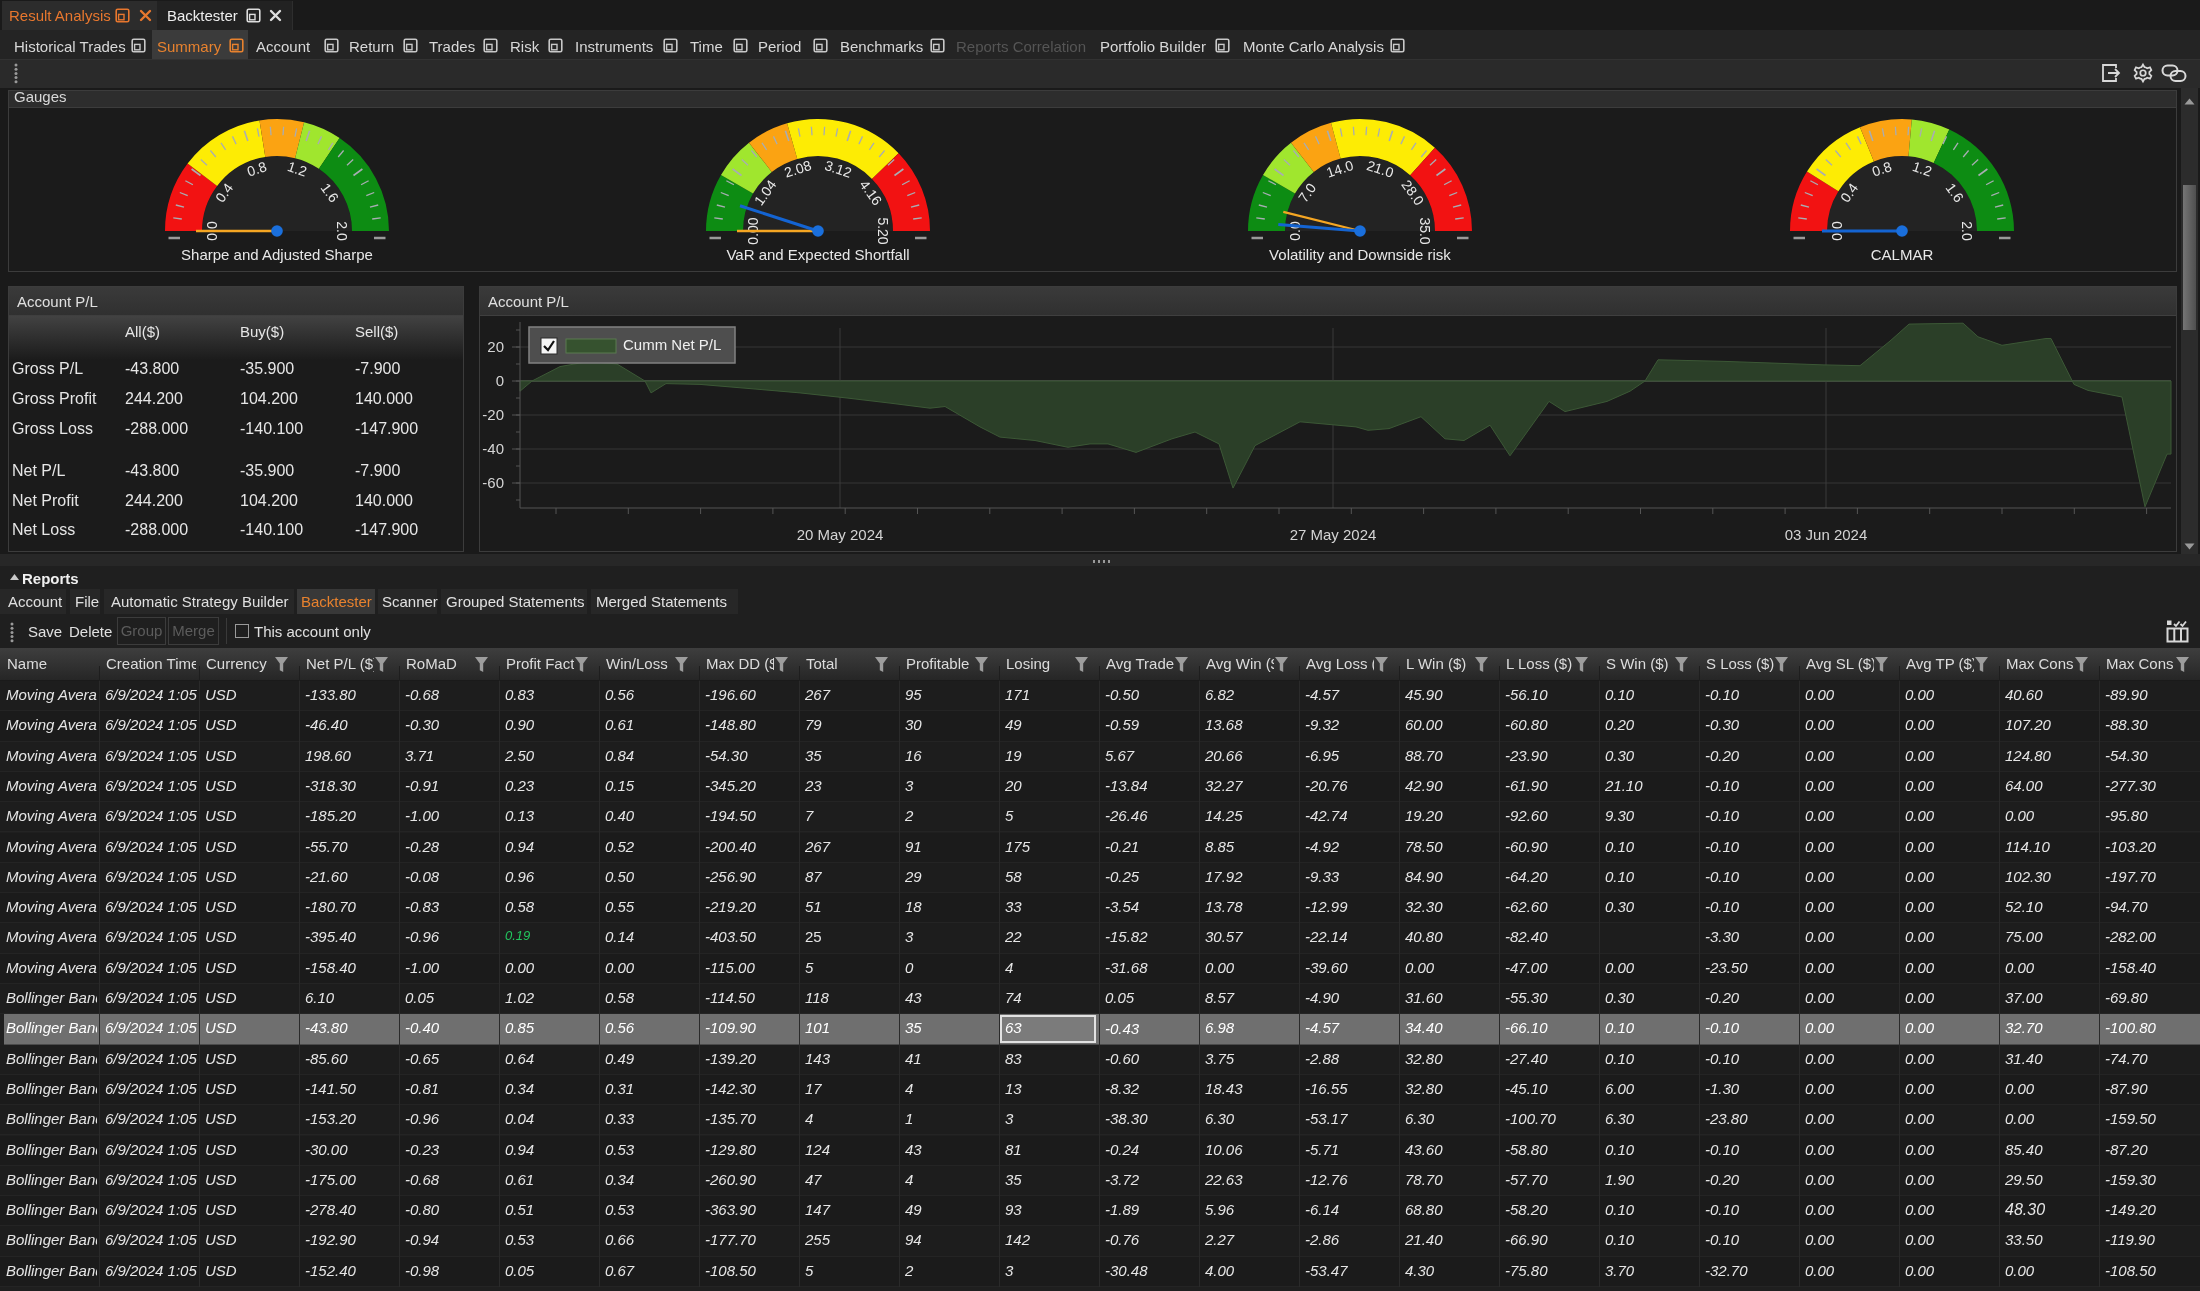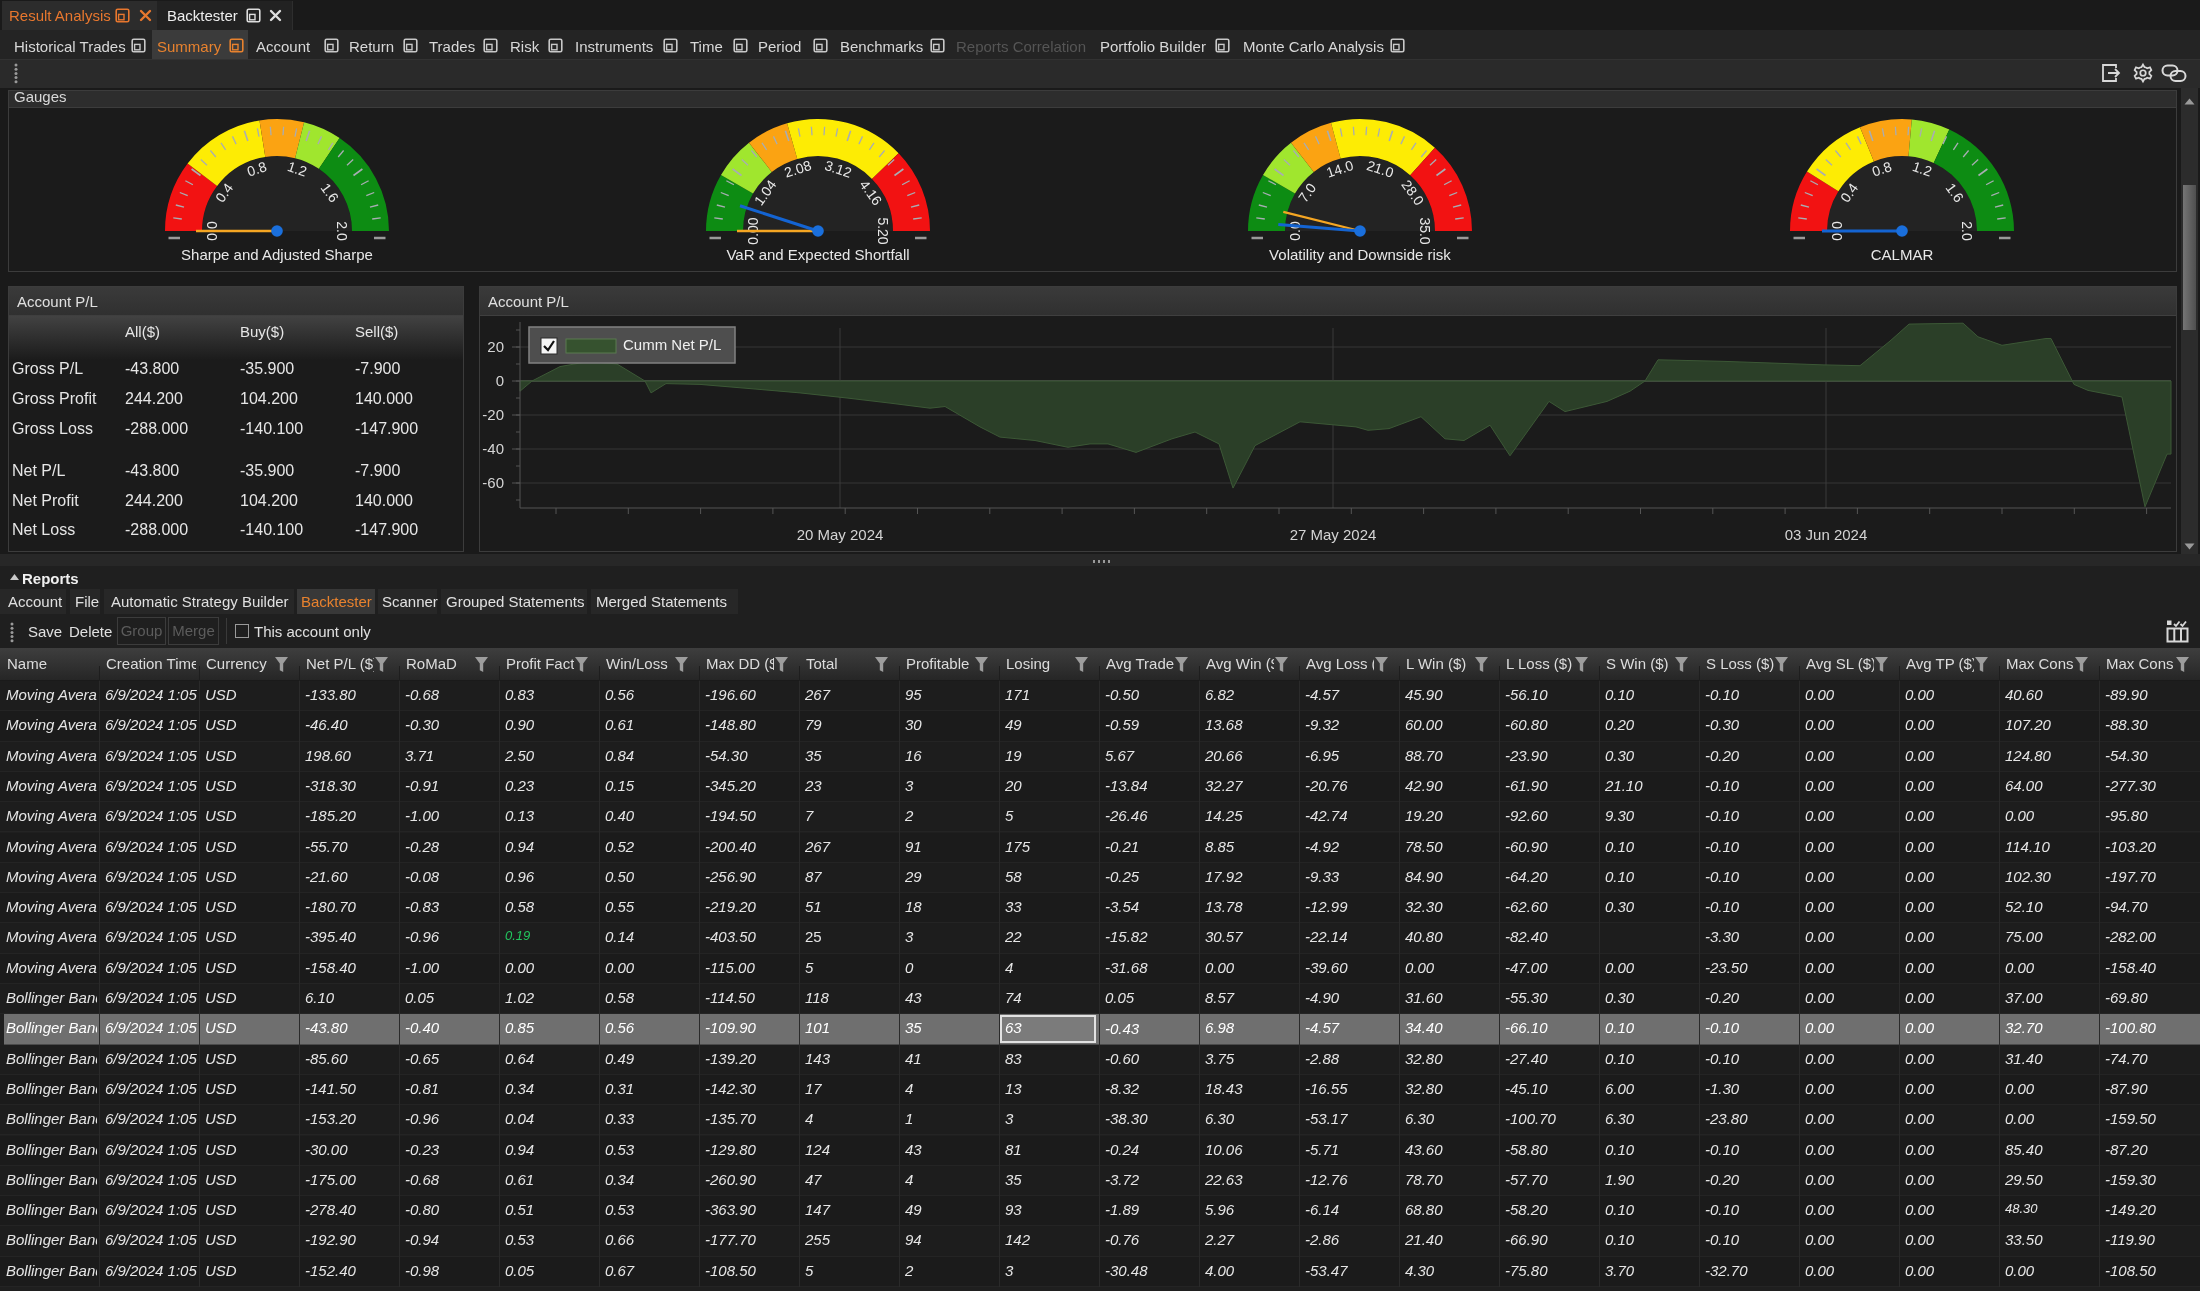--- a/index.html
+++ b/index.html
@@ -961,21 +961,21 @@
     <div style="position:absolute;left:1005px;top:1201.1px;width:92px;height:22px;overflow:hidden;white-space:nowrap;font-size:15px;font-style:italic;color:#e6e6e6">93</div>
     <div style="position:absolute;left:1105px;top:1201.1px;width:92px;height:22px;overflow:hidden;white-space:nowrap;font-size:15px;font-style:italic;color:#e6e6e6">-1.89</div>
     <div style="position:absolute;left:1205px;top:1201.1px;width:92px;height:22px;overflow:hidden;white-space:nowrap;font-size:15px;font-style:italic;color:#e6e6e6">5.96</div>
     <div style="position:absolute;left:1305px;top:1201.1px;width:92px;height:22px;overflow:hidden;white-space:nowrap;font-size:15px;font-style:italic;color:#e6e6e6">-6.14</div>
     <div style="position:absolute;left:1405px;top:1201.1px;width:92px;height:22px;overflow:hidden;white-space:nowrap;font-size:15px;font-style:italic;color:#e6e6e6">68.80</div>
     <div style="position:absolute;left:1505px;top:1201.1px;width:92px;height:22px;overflow:hidden;white-space:nowrap;font-size:15px;font-style:italic;color:#e6e6e6">-58.20</div>
     <div style="position:absolute;left:1605px;top:1201.1px;width:92px;height:22px;overflow:hidden;white-space:nowrap;font-size:15px;font-style:italic;color:#e6e6e6">0.10</div>
     <div style="position:absolute;left:1705px;top:1201.1px;width:92px;height:22px;overflow:hidden;white-space:nowrap;font-size:15px;font-style:italic;color:#e6e6e6">-0.10</div>
     <div style="position:absolute;left:1805px;top:1201.1px;width:92px;height:22px;overflow:hidden;white-space:nowrap;font-size:15px;font-style:italic;color:#e6e6e6">0.00</div>
     <div style="position:absolute;left:1905px;top:1201.1px;width:92px;height:22px;overflow:hidden;white-space:nowrap;font-size:15px;font-style:italic;color:#e6e6e6">0.00</div>
-    <div style="position:absolute;left:2005px;top:1201.1px;width:92px;height:22px;overflow:hidden;white-space:nowrap;font-size:13px;font-style:italic;color:#e6e6e6">48.30</div>
+    <div style="position:absolute;left:2005px;top:1201.1px;width:92px;height:22px;overflow:hidden;white-space:nowrap;font-size:16px;font-style:italic;color:#e6e6e6">48.30</div>
     <div style="position:absolute;left:2105px;top:1201.1px;width:93px;height:22px;overflow:hidden;white-space:nowrap;font-size:15px;font-style:italic;color:#e6e6e6">-149.20</div>
     <div style="position:absolute;left:0px;top:1226.4px;width:2200px;height:30.3px;background:#1d1d1d;border-bottom:1px solid #242424"></div>
     <div style="position:absolute;left:6px;top:1231.4px;width:91px;height:22px;overflow:hidden;white-space:nowrap;font-size:15px;font-style:italic;color:#e6e6e6">Bollinger Bands Strategy</div>
     <div style="position:absolute;left:105px;top:1231.4px;width:92px;height:22px;overflow:hidden;white-space:nowrap;font-size:15px;font-style:italic;color:#e6e6e6">6/9/2024 1:05:40 AM</div>
     <div style="position:absolute;left:205px;top:1231.4px;width:92px;height:22px;overflow:hidden;white-space:nowrap;font-size:15px;font-style:italic;color:#e6e6e6">USD</div>
     <div style="position:absolute;left:305px;top:1231.4px;width:92px;height:22px;overflow:hidden;white-space:nowrap;font-size:15px;font-style:italic;color:#e6e6e6">-192.90</div>
     <div style="position:absolute;left:405px;top:1231.4px;width:92px;height:22px;overflow:hidden;white-space:nowrap;font-size:15px;font-style:italic;color:#e6e6e6">-0.94</div>
     <div style="position:absolute;left:505px;top:1231.4px;width:92px;height:22px;overflow:hidden;white-space:nowrap;font-size:15px;font-style:italic;color:#e6e6e6">0.53</div>
     <div style="position:absolute;left:605px;top:1231.4px;width:92px;height:22px;overflow:hidden;white-space:nowrap;font-size:15px;font-style:italic;color:#e6e6e6">0.66</div>
     <div style="position:absolute;left:705px;top:1231.4px;width:92px;height:22px;overflow:hidden;white-space:nowrap;font-size:15px;font-style:italic;color:#e6e6e6">-177.70</div>

